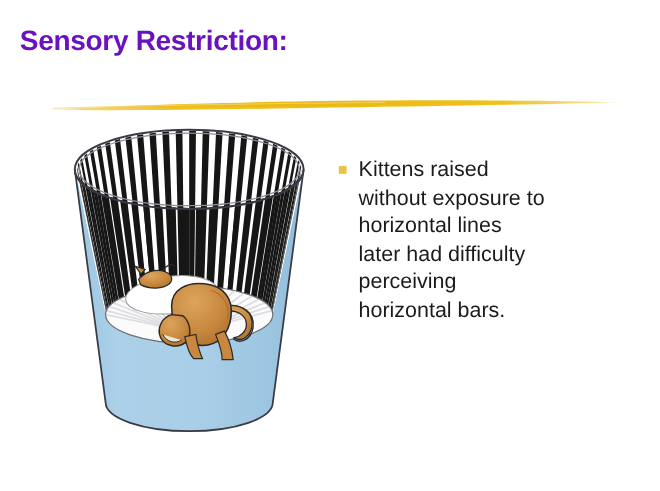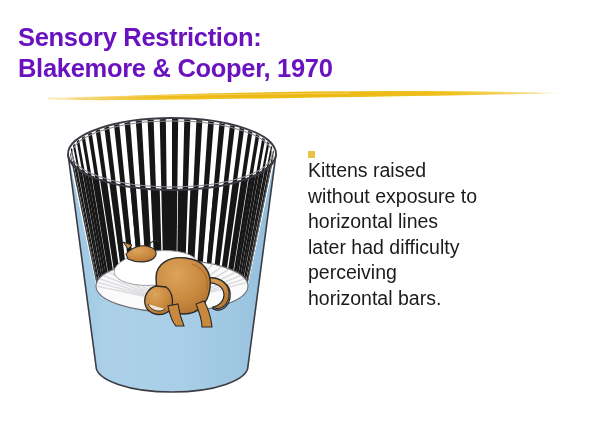--- a/index.html
+++ b/index.html
@@ -44,21 +44,20 @@
   }
 
   
   #bullet-block {
     position: absolute;
     left: 308px;
     top: 142px;
     width: 270px;
     display: flex;
     align-items: flex-start;
-    flex-direction: column;
   }
   #bullet-marker {
     width: 7px;
     height: 7px;
     background: #e8c341;
     margin-top: 9px;
     margin-right: 11px;
     flex: 0 0 auto;
   }
   #bullet-text {
@@ -79,21 +78,20 @@
   }
   #illustration svg { display: block; }
 </style>
 </head>
 <body>
 
 <div id="slide">
 
   <div id="title-block">
     <div class="title-line">Sensory Restriction:</div>
-    <div class="title-line">Blakemore &amp; Cooper, 1970</div>
   </div>
 
   <div id="title-underline">
     <svg width="530" height="16" viewBox="0 0 530 16" xmlns="http://www.w3.org/2000/svg" aria-hidden="true">
       <defs>
         <linearGradient id="brushGrad" x1="0" y1="0" x2="1" y2="0">
           <stop offset="0" stop-color="#f3d27a" stop-opacity="0.15"></stop>
           <stop offset="0.06" stop-color="#f2cb50" stop-opacity="0.75"></stop>
           <stop offset="0.22" stop-color="#f0c222" stop-opacity="1"></stop>
           <stop offset="0.50" stop-color="#edbc18" stop-opacity="1"></stop>

